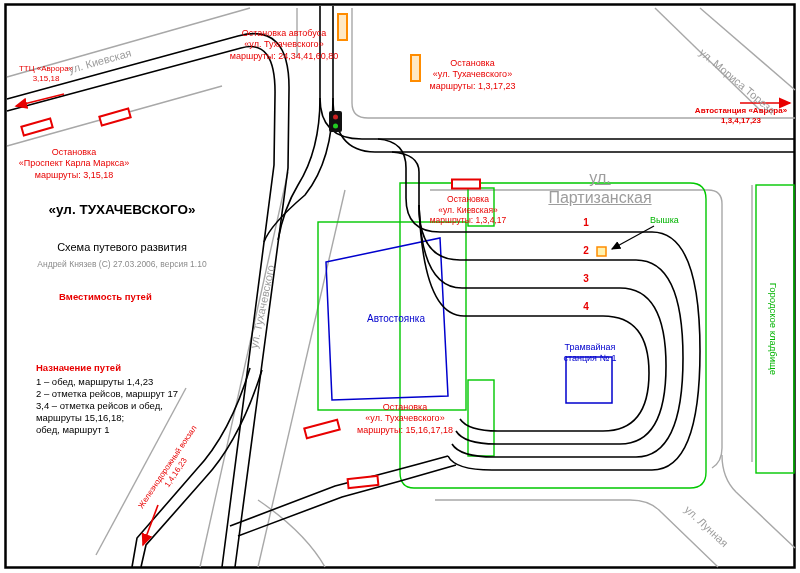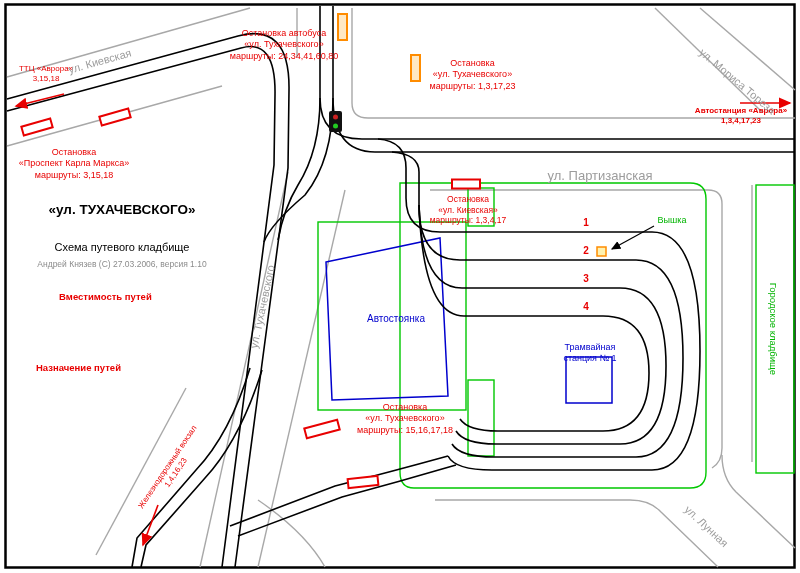--- a/index.html
+++ b/index.html
@@ -140,45 +140,50 @@
 3,15,18</div>
 
   <div class="lbl c red" style="left:686px;top:106px;width:110px;font-size:8px;font-weight:bold;">Автостанция «Аврора»
 1,3,4,17,23</div>
 
   <div class="lbl c red" style="left:10px;top:147px;width:128px;font-size:9px;">Остановка
 «Проспект Карла Маркса»
 маршруты: 3,15,18</div>
 
   <div class="lbl c blk bold" style="left:22px;top:202px;width:200px;font-size:13.5px;">«ул. ТУХАЧЕВСКОГО»</div>
-  <div class="lbl c blk" style="left:22px;top:241px;width:200px;font-size:11px;">Схема путевого кладбище</div>
+  <div class="lbl c blk" style="left:22px;top:241px;width:200px;font-size:11px;">Схема путевого развития</div>
   <div class="lbl c dgray" style="left:22px;top:259px;width:200px;font-size:8.5px;">Андрей Князев (С) 27.03.2006, версия 1.10</div>
 
   <div class="lbl red bold" style="left:36px;top:291px;width:150px;font-size:9.5px;padding-left:23px;">Вместимость путей</div>
   <div class="lbl red bold" style="left:36px;top:362px;width:150px;font-size:9.5px;">Назначение путей</div>
+  <div class="lbl blk" style="left:36px;top:376px;width:185px;font-size:9.5px;">1 – обед, маршруты 1,4,23
+2 – отметка рейсов, маршрут 17
+3,4 – отметка рейсов и обед,
+маршруты 15,16,18;
+обед, маршрут 1</div>
 
   <div class="lbl c gray" style="left:55px;top:55px;width:90px;font-size:11px;transform:rotate(-15.5deg);">ул. Киевская</div>
   <div class="lbl c gray" style="left:677px;top:75px;width:120px;font-size:11px;transform:rotate(40deg);">ул. Мориса Тореза</div>
-  <div class="lbl c gray" style="left:540px;top:168px;width:120px;font-size:13px;">ул. Партизанская</div>
+  <div class="lbl c gray" style="left:540px;top:168px;width:120px;font-size:16px;text-decoration:underline;">ул. Партизанская</div>
   <div class="lbl c gray" style="left:208px;top:300px;width:110px;font-size:11px;transform:rotate(-78deg);">ул. Тухачевского</div>
   <div class="lbl c gray" style="left:666px;top:520px;width:80px;font-size:11px;transform:rotate(43deg);">ул. Лунная</div>
   <div class="lbl c green" style="left:703px;top:323px;width:140px;font-size:9.5px;transform:rotate(90deg);">Городское кладбище</div>
 
   <div class="lbl c red" style="left:422px;top:194px;width:92px;font-size:8.5px;">Остановка
 «ул. Киевская»
 маршруты: 1,3,4,17</div>
 
   <div class="lbl c red" style="left:352px;top:402px;width:106px;font-size:9px;">Остановка
 «ул. Тухачевского»
 маршруты: 15,16,17,18</div>
 
   <div class="lbl c red" style="left:97px;top:460px;width:150px;font-size:8px;transform:rotate(-56deg);">Железнодорожный вокзал
 1,4,16,23</div>
 
-  <div class="lbl green" style="left:650px;top:215px;width:44px;font-size:9px;text-align:center;">Вышка</div>
+  <div class="lbl green" style="left:650px;top:215px;width:44px;font-size:9px;">Вышка</div>
 
   <div class="lbl c red bold" style="left:578px;top:217px;width:16px;font-size:10px;">1</div>
   <div class="lbl c red bold" style="left:578px;top:245px;width:16px;font-size:10px;">2</div>
   <div class="lbl c red bold" style="left:578px;top:273px;width:16px;font-size:10px;">3</div>
   <div class="lbl c red bold" style="left:578px;top:301px;width:16px;font-size:10px;">4</div>
 
   <div class="lbl c blue" style="left:360px;top:313px;width:72px;font-size:10px;">Автостоянка</div>
 
   <div class="lbl c blue" style="left:556px;top:326px;width:68px;font-size:9px;margin-top:16px;">Трамвайная
 станция № 1</div>

